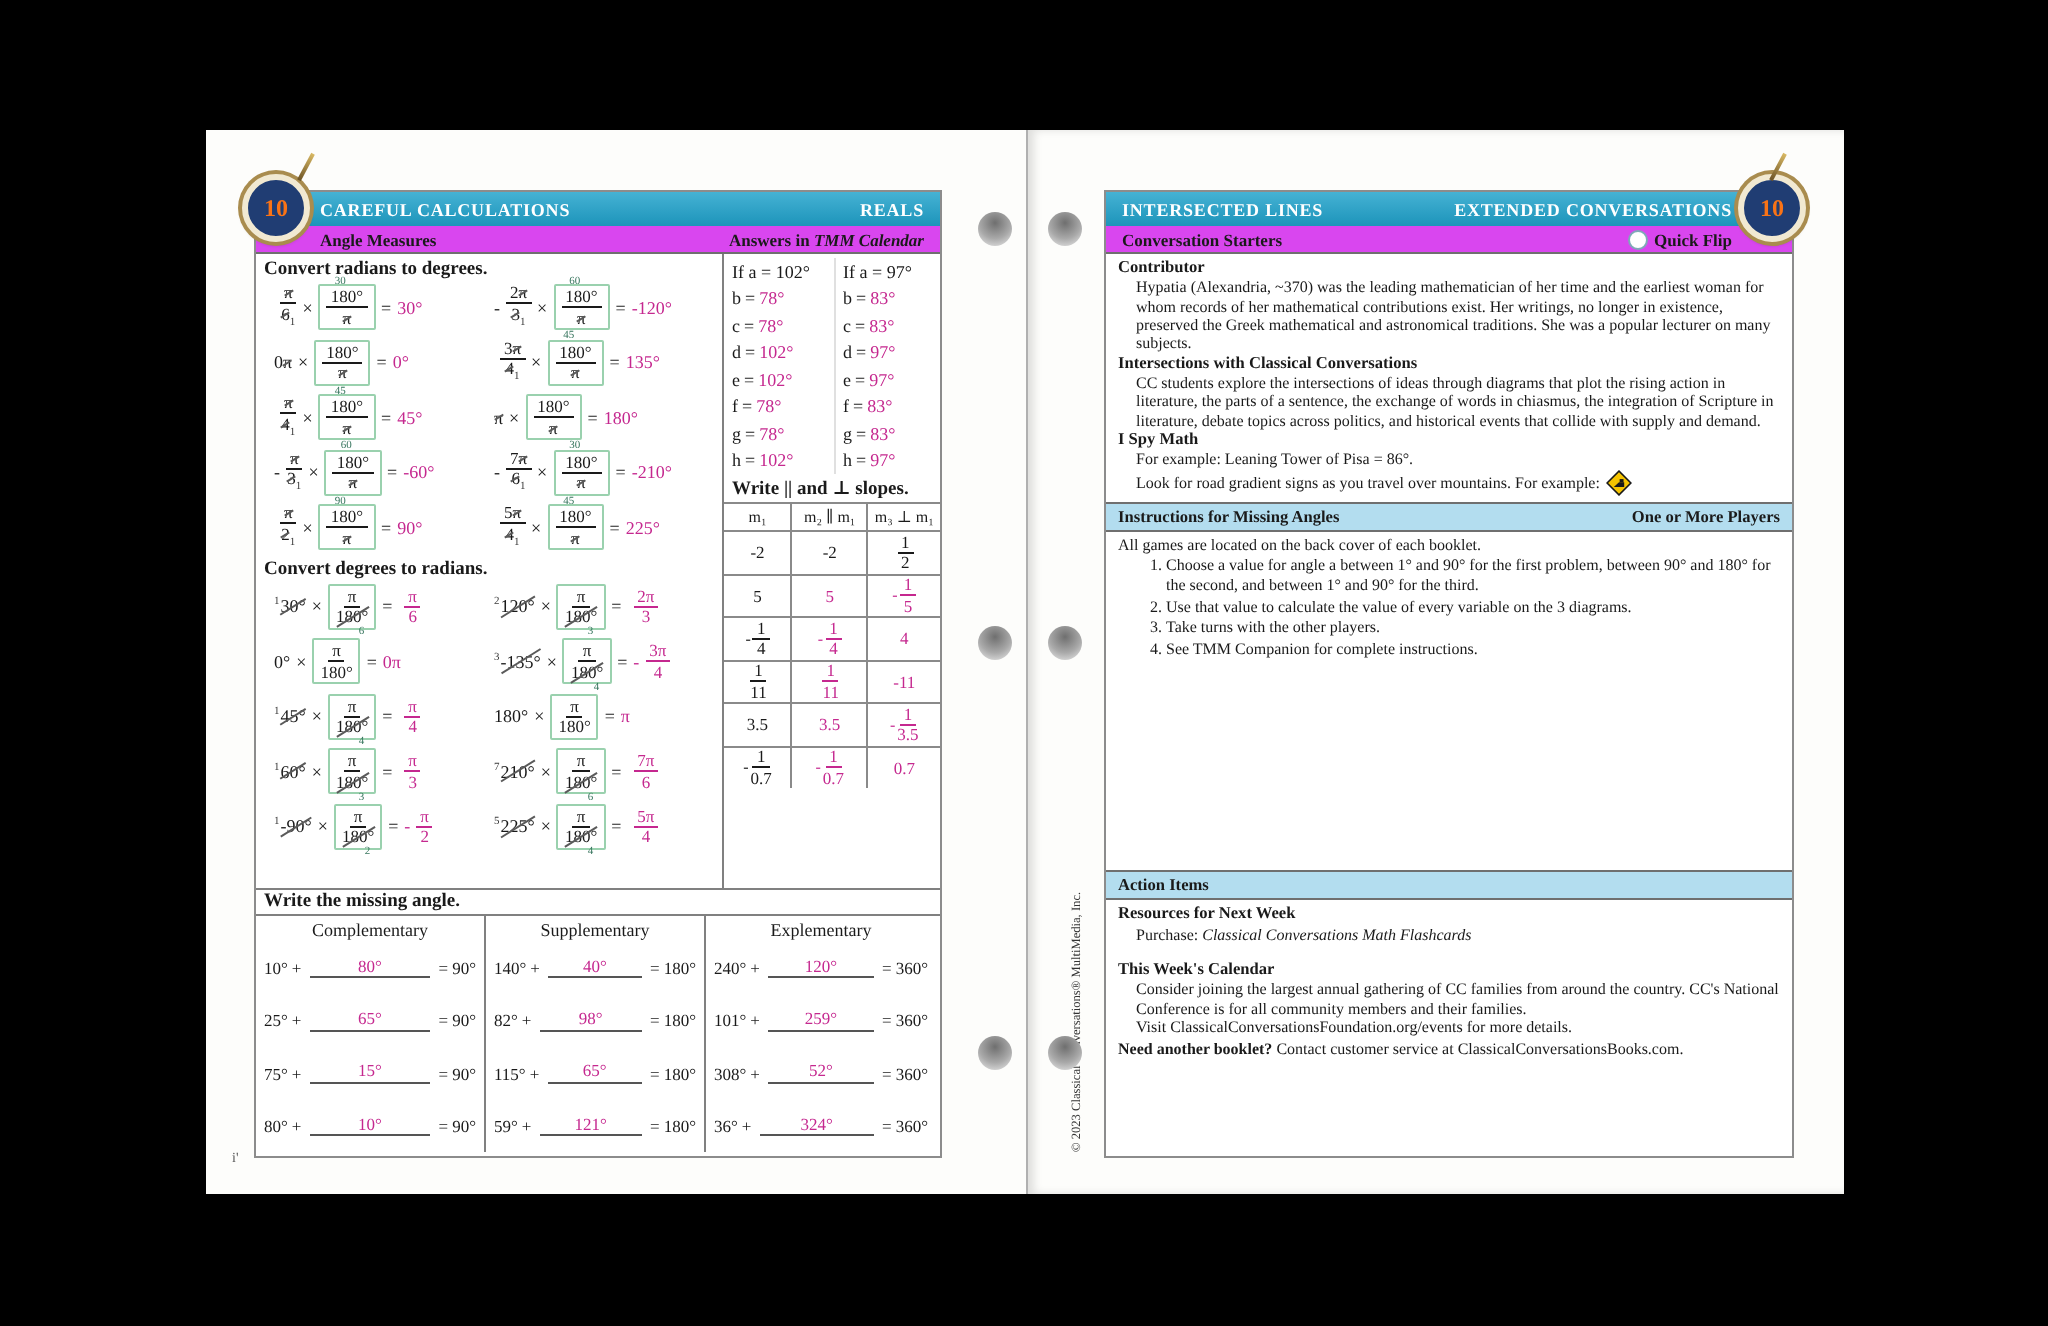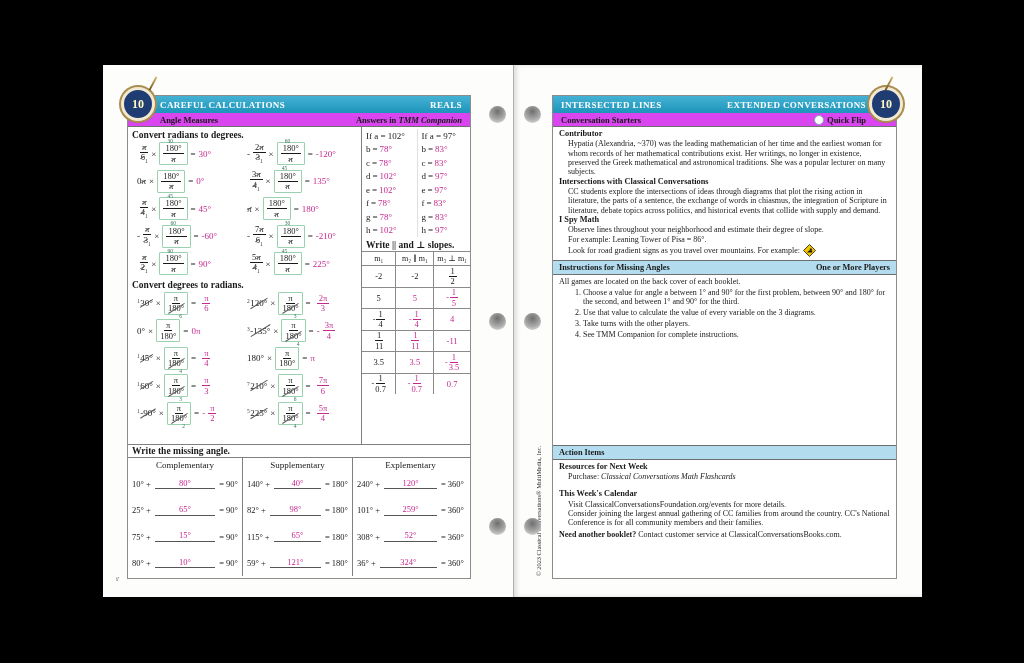--- a/index.html
+++ b/index.html
@@ -11,21 +11,21 @@
   .hole{position:absolute;width:17px;height:17px;border-radius:50%;
         background:radial-gradient(circle at 50% 32%,#6f6f6f,#a9a9a9 55%,#cfcfcf 80%);}
   .content{position:absolute;border:1px solid #8c8c8c;background:#fff;}
   .content-left{left:24px;top:30px;width:342px;height:482px;}
   .content-right{left:38px;top:30px;width:343px;height:482px;}
   .bar-teal{height:17px;background:linear-gradient(#45b2d4,#1d94ba);display:flex;justify-content:space-between;
             align-items:center;padding:0 8px;color:#fff;font-weight:bold;font-size:9px;letter-spacing:.4px;gap:46px;}
   .bar-blue{height:13px;background:#d946ef;display:flex;justify-content:space-between;align-items:center;
             padding:0 8px;font-size:8.5px;font-weight:bold;border-bottom:1px solid #6f6f6f;}
   .italic{font-style:italic;}
-  .badge{position:absolute;width:28px;height:28px;border-radius:50%;background:#203d73;color:#fef9c3;
+  .badge{position:absolute;width:28px;height:28px;border-radius:50%;background:#203d73;color:#f97316;
          display:flex;align-items:center;justify-content:center;font-weight:bold;font-size:12px;
          border:3px solid #f1e9d2;box-shadow:0 0 0 2px #a98c4e,0 1px 2px rgba(0,0,0,.4);z-index:6;}
   .badge-l{left:-7px;top:-9px;}
   .badge-r{right:-7px;top:-9px;}
   .needle{position:absolute;width:2px;height:15px;background:linear-gradient(#d9b964,#6d5426);
           transform:rotate(28deg);z-index:7;}
   .needle-l{left:24px;top:-20px;}
   .needle-r{right:6px;top:-20px;}
   
   .lp-main{display:flex;height:317px;overflow:hidden;}
@@ -97,21 +97,21 @@
 <div class="page page-left">
   <div class="content content-left">
     <div class="needle needle-l"></div>
     <div class="badge badge-l">10</div>
     <div class="bar-teal">
       <span style="margin-left:24px">CAREFUL CALCULATIONS</span>
       <span>REALS</span>
     </div>
     <div class="bar-blue">
       <span style="margin-left:24px">Angle Measures</span>
-      <span><span>Answers in </span><span class="italic">TMM Companion</span></span>
+      <span><span>Answers in </span><span class="italic">TMM Calendar</span></span>
     </div>
 
     <div class="lp-main">
 
       <div class="lp-col-conv">
         <div class="sec-h">Convert radians to degrees.</div>
         <div class="eq-grid">
 
           <div class="eq">
             <span></span>
@@ -710,21 +710,20 @@
         <span>Quick Flip</span>
       </span>
     </div>
 
     <div class="rp-body">
       <div class="rp-title">Contributor</div>
       <div class="rp-para">Hypatia (Alexandria, ~370) was the leading mathematician of her time and the earliest woman for whom records of her mathematical contributions exist. Her writings, no longer in existence, preserved the Greek mathematical and astronomical traditions. She was a popular lecturer on many subjects.</div>
       <div class="rp-title">Intersections with Classical Conversations</div>
       <div class="rp-para">CC students explore the intersections of ideas through diagrams that plot the rising action in literature, the parts of a sentence, the exchange of words in chiasmus, the integration of Scripture in literature, debate topics across politics, and historical events that collide with supply and demand.</div>
       <div class="rp-title">I Spy Math</div>
-      <div class="rp-para">Observe lines throughout your neighborhood and estimate their degree of slope.</div>
       <div class="rp-para">For example: Leaning Tower of Pisa = 86°.</div>
       <div class="rp-para signline">
         <span>Look for road gradient signs as you travel over mountains. For example:</span>
         <svg width="13" height="13" viewBox="0 0 20 20">
           <rect x="3.5" y="3.5" width="13" height="13" transform="rotate(45 10 10)" fill="#f5c400" stroke="#1a1a1a" stroke-width="1.2"></rect>
           <path d="M6,13 L14,13 L14,9.5 L10,9.5 Z" fill="#1a1a1a"></path>
           <rect x="10.5" y="7" width="3" height="2.5" fill="#1a1a1a"></rect>
         </svg>
       </div>
     </div>
@@ -746,22 +745,22 @@
     <div class="spacer1"></div>
 
     <div class="bar-section">
       <span>Action Items</span>
     </div>
     <div class="rp-body">
       <div class="rp-title">Resources for Next Week</div>
       <div class="rp-para"><span>Purchase: </span><span class="italic">Classical Conversations Math Flashcards</span></div>
       <div class="gap8"></div>
       <div class="rp-title">This Week's Calendar</div>
+      <div class="rp-para">Consider joining the largest annual gathering of CC families from around the country. CC's National Conference is for all community members and their families.</div>
       <div class="rp-para">Visit ClassicalConversationsFoundation.org/events for more details.</div>
-      <div class="rp-para">Consider joining the largest annual gathering of CC families from around the country. CC's National Conference is for all community members and their families.</div>
       <div style="margin-top:2px;"><b>Need another booklet?</b><span> Contact customer service at ClassicalConversationsBooks.com.</span></div>
     </div>
   </div>
   <div class="copyright">© 2023 Classical Conversations® MultiMedia, Inc.</div>
   <div class="hole" style="left:10px;top:41px;"></div>
   <div class="hole" style="left:10px;top:248px;"></div>
   <div class="hole" style="left:10px;top:453px;"></div>
 </div>
 
 </body></html>

